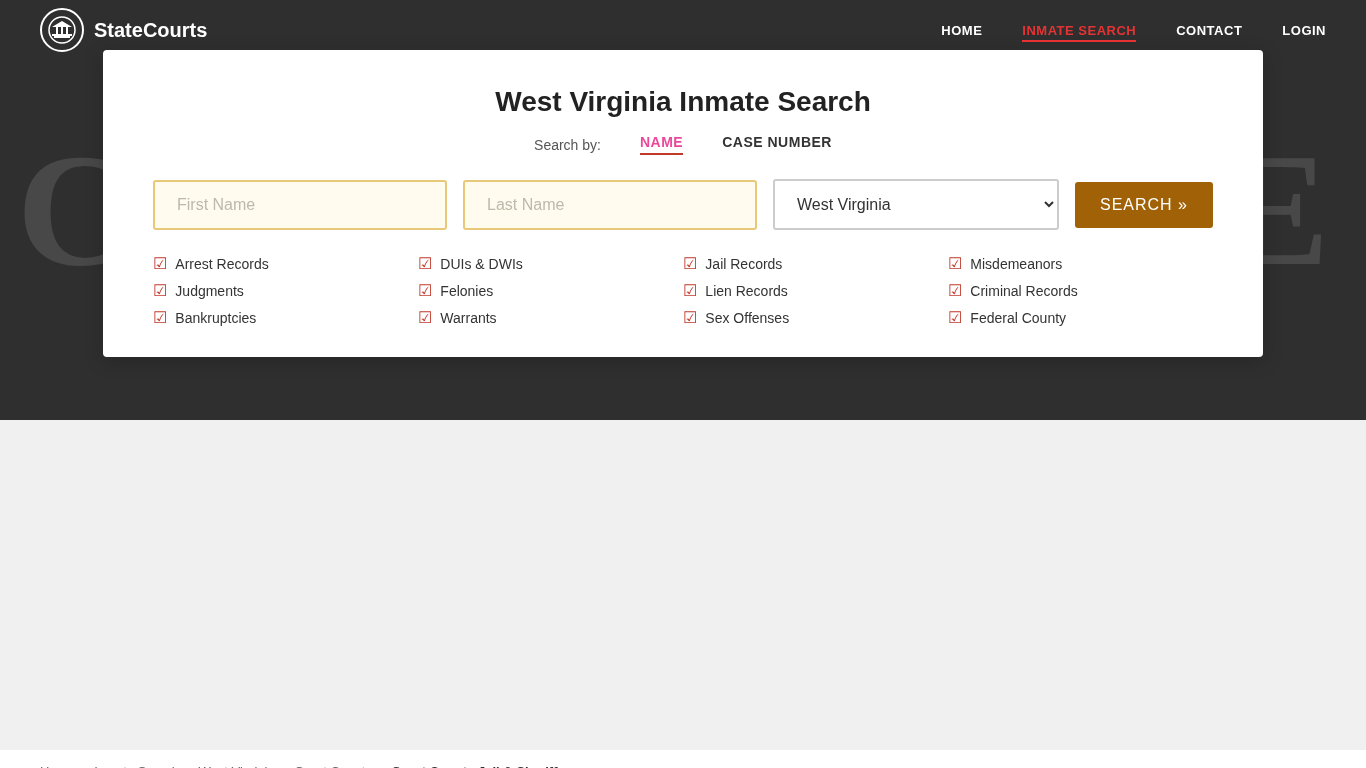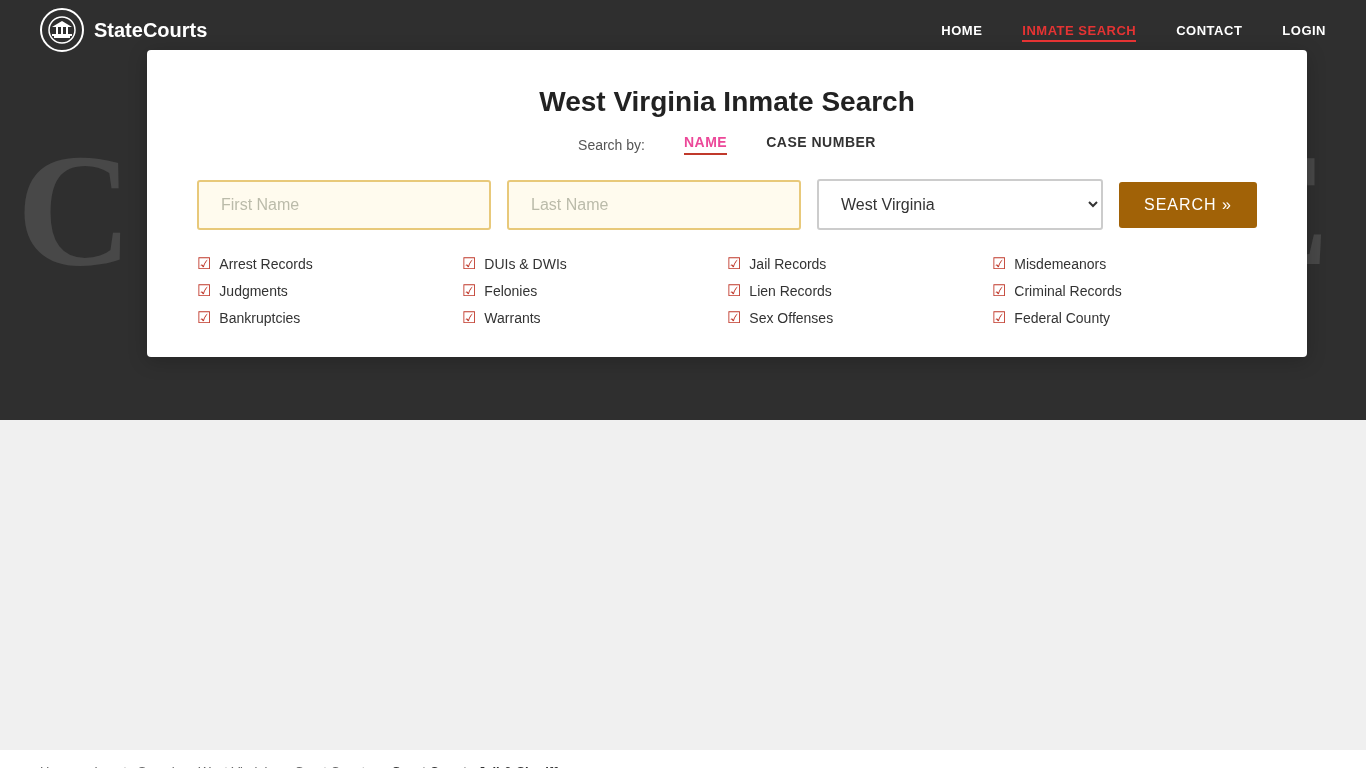--- a/index.html
+++ b/index.html
@@ -84,21 +84,20 @@
       position: absolute;
       top: 50px;
       left: 50%;
       transform: translateX(-50%);
       width: 1160px;
       background: white;
       border-radius: 4px;
       padding: 36px 50px 30px;
       box-shadow: 0 4px 20px rgba(0,0,0,0.2);
       z-index: 5;
-      margin-left: 44px;
     }
     .search-card-title {
       text-align: center;
       font-size: 28px;
       font-weight: bold;
       color: #222;
       margin-bottom: 16px;
     }
     .search-tabs {
       display: flex;

